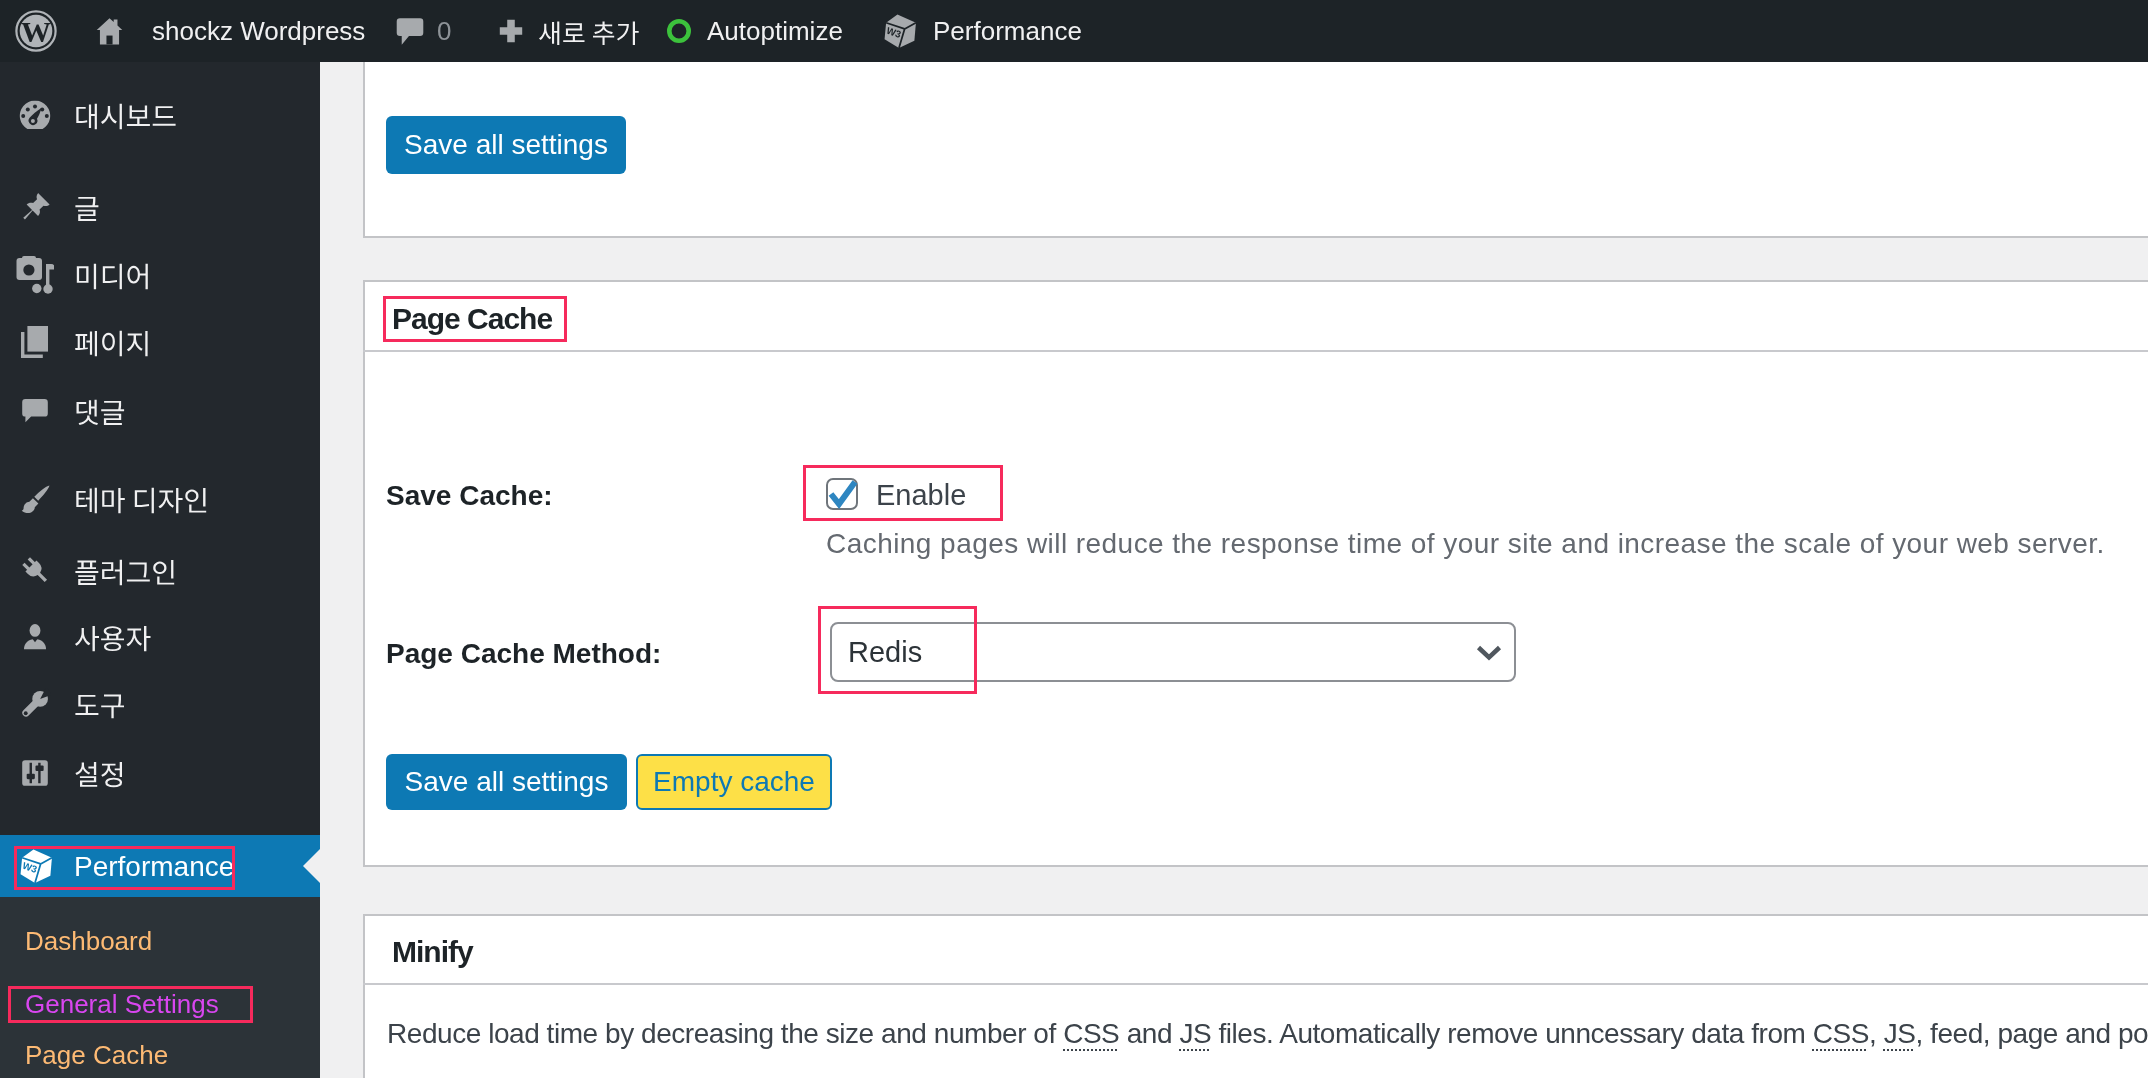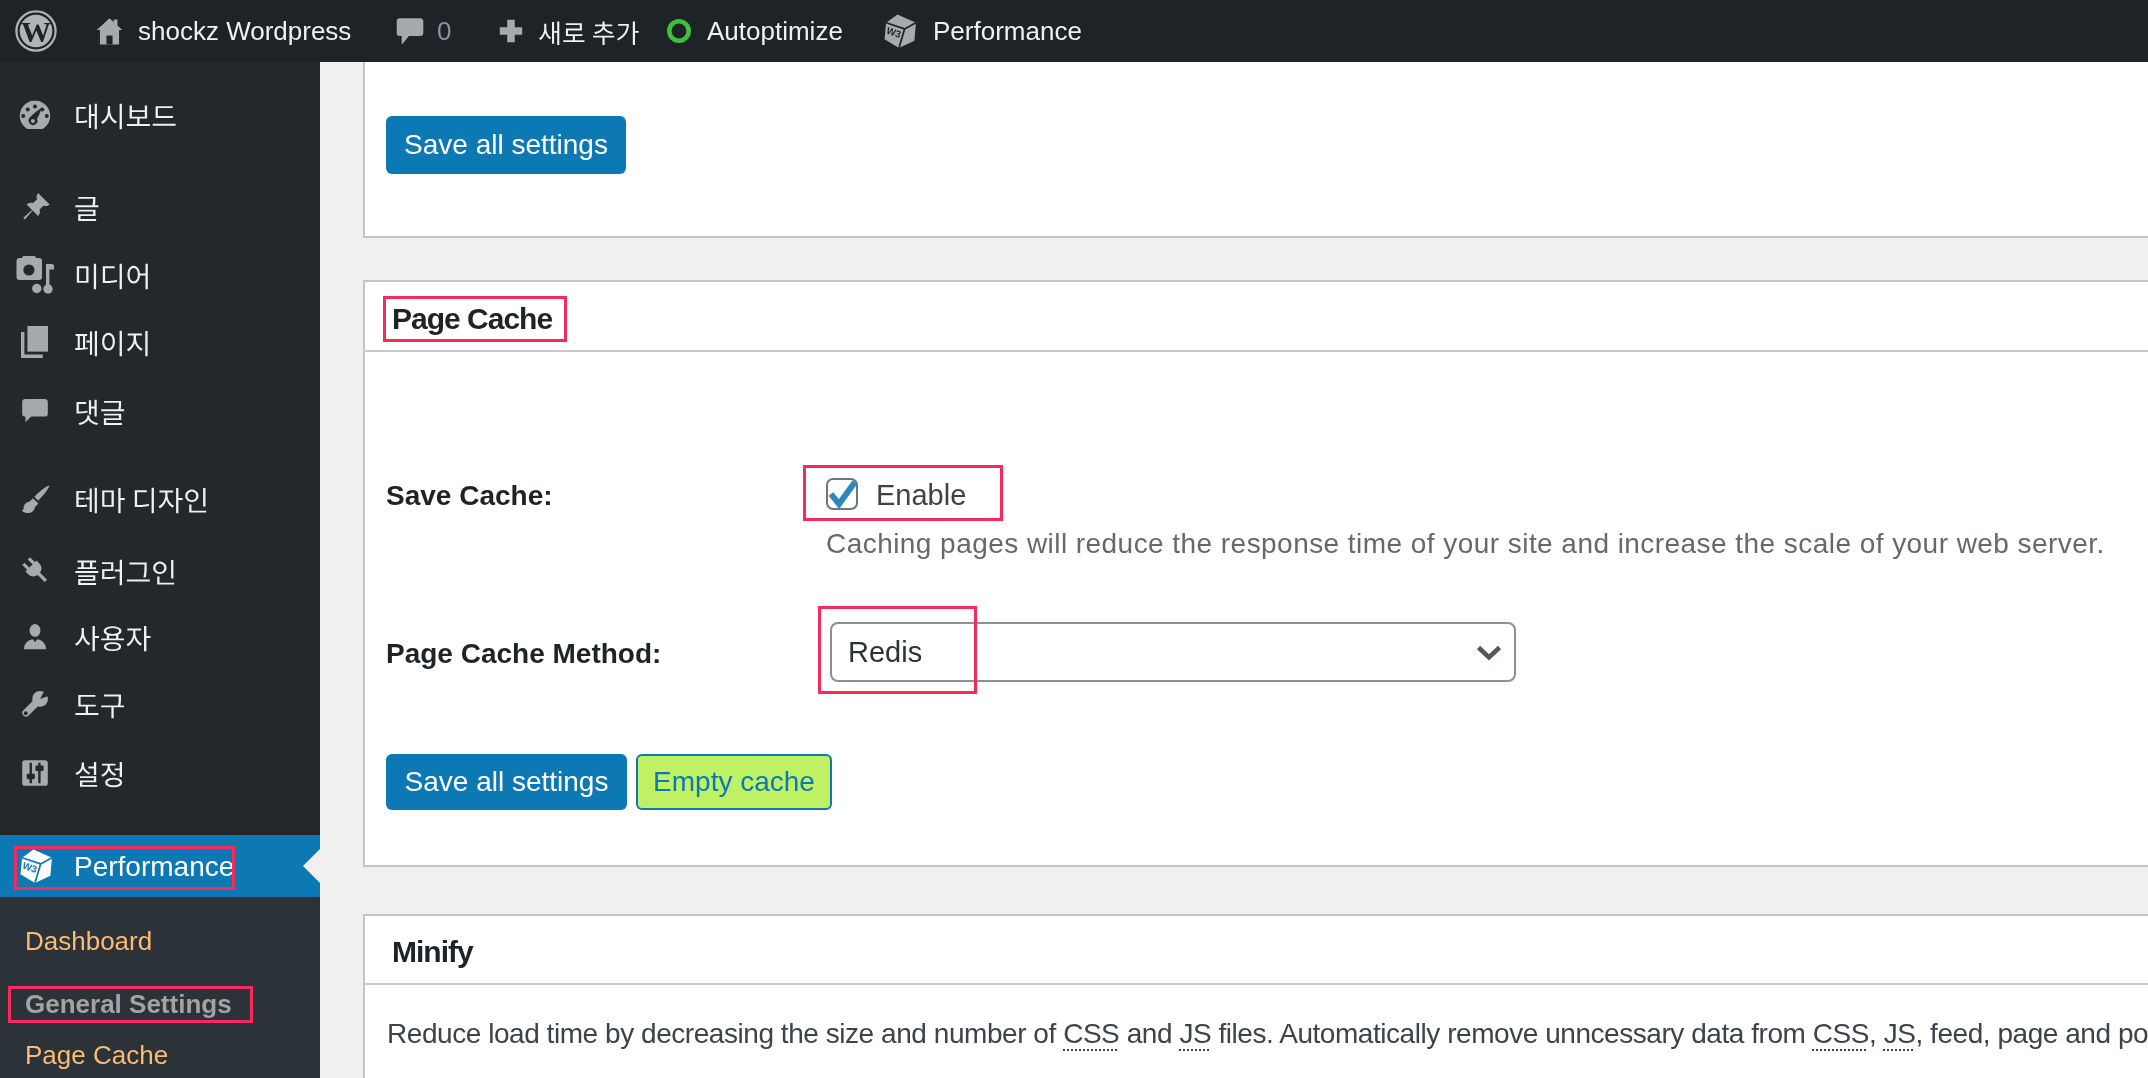--- a/index.html
+++ b/index.html
@@ -14,21 +14,21 @@
 #perfrow{position:absolute;left:0;top:773px;width:320px;height:62px;background:#0d79b4;color:#fff}
 #perfarrow{position:absolute;left:303px;top:787px;width:0;height:0;border-top:17px solid transparent;border-bottom:17px solid transparent;border-right:17px solid #f0f0f1}
 .sub{position:absolute;left:25px;color:#fdba74;font-size:26px;white-space:nowrap}
 #content{left:320px;top:62px;width:1828px;height:1016px;background:#f0f0f1;overflow:hidden;z-index:1}
 .panel{position:absolute;left:43px;right:-10px;background:#fff;border:2px solid #c3c4c7}
 .ptitle{position:absolute;left:29px;font-weight:bold;font-size:30px;letter-spacing:-1px;color:#1d2327;white-space:nowrap}
 .hborder{position:absolute;left:0;right:0;height:0;border-top:2px solid #c8c9cd}
 .redbox{position:absolute;border:3px solid #f62a5c;z-index:5;box-sizing:border-box}
 .btn{position:absolute;border-radius:6px;font-size:28px;display:flex;align-items:center;justify-content:center;white-space:nowrap}
 .btn-p{background:#0d79b4;color:#fff}
-.btn-s{background:#bef264;color:#0d79b4;border:2px solid #0d79b4}
+.btn-s{background:#fde047;color:#0d79b4;border:2px solid #0d79b4}
 .txt{position:absolute;white-space:nowrap;font-size:28px;color:#3c434a}
 .lbl{position:absolute;white-space:nowrap;font-size:28px;font-weight:bold;color:#1d2327}
 .gray{color:#646970}
 .acr{text-decoration:underline dotted 2px;text-underline-offset:6px}
 </style></head><body>
 <div id="page">
   <div class="abs" id="content">
 
     <div class="panel" style="top:-12px;height:184px"></div>
     <div class="btn btn-p" style="left:66px;top:54px;width:240px;height:58px">Save all settings</div>
@@ -177,40 +177,40 @@
     <div id="perfrow">
       <span class="abs" style="left:18px;top:13px"><svg width="37" height="36" viewBox="0 0 36 35">
             <polygon points="4,9.5 15,1.5 33,9.5 31.5,27 16.5,34 2.5,25.5" fill="#ffffff"></polygon>
             <path d="M22 15.5 4 9.5 M22 15.5 33 9.5 M22 15.5 16.5 34" stroke="#0d79b4" stroke-width="1.7" fill="none"></path>
             <text x="3.8" y="21.5" font-size="9.5" font-weight="bold" fill="#0d79b4" transform="rotate(19 9 20)">W3</text>
           </svg></span>
       <span class="abs" style="left:74px;top:16px;font-size:28px">Performance</span>
     </div>
     <div id="perfarrow"></div>
     <div class="sub" style="top:864px">Dashboard</div>
-    <div class="sub" style="top:927px;color:#a3a3a3;font-weight:bold">General Settings</div>
+    <div class="sub" style="top:927px;color:#d946ef;font-weight:normal">General Settings</div>
     <div class="sub" style="top:978px">Page Cache</div>
     <div class="redbox" style="left:14px;top:784px;width:221px;height:44px"></div>
     <div class="redbox" style="left:8px;top:924px;width:245px;height:37px"></div>
   </div>
   <div class="abs" id="adminbar">
     <span class="it" style="left:14px">
         <svg width="44" height="44" viewBox="0 0 44 44">
           <circle cx="22" cy="22" r="19.6" fill="none" stroke="#b0b4b8" stroke-width="2.2"></circle>
           <circle cx="22" cy="22" r="16.3" fill="#b0b4b8"></circle>
           <text x="22" y="32.5" text-anchor="middle" font-family="Liberation Serif" font-size="30" font-weight="bold" fill="#1d2327">W</text>
         </svg>
       </span>
     <span class="it" style="left:95px">
         <svg width="29" height="31" viewBox="0 0 20 21">
           <path fill="#a7aaad" d="M10 1.3 1.2 9.4h2.2v10h13.2v-10h2.2L15.5 6.3V2.2h-2.6v1.7z"></path>
           <rect x="7.9" y="13.3" width="4.2" height="6.1" fill="#1d2327"></rect>
         </svg>
       </span>
-    <span class="it" style="left:138px">shockz Wordpress</span>
+    <span class="it" style="left:152px">shockz Wordpress</span>
     <span class="it" style="left:395px">
         <svg width="30" height="31" viewBox="0 0 20 21">
           <path fill="#a7aaad" d="M3.2 1.5h13.6a2.2 2.2 0 0 1 2.2 2.2v7.6a2.2 2.2 0 0 1-2.2 2.2H9.3l-4.9 6v-6H3.2a2.2 2.2 0 0 1-2.2-2.2V3.7a2.2 2.2 0 0 1 2.2-2.2z"></path>
         </svg>
       </span>
     <span class="it" style="left:437px;color:#8d9297">0</span>
     <span class="it" style="left:497px">
         <svg width="28" height="28" viewBox="0 0 20 20">
           <path fill="#a7aaad" d="M7.3 2h5.4v5.3H18v5.4h-5.3V18H7.3v-5.3H2V7.3h5.3z"></path>
         </svg>

